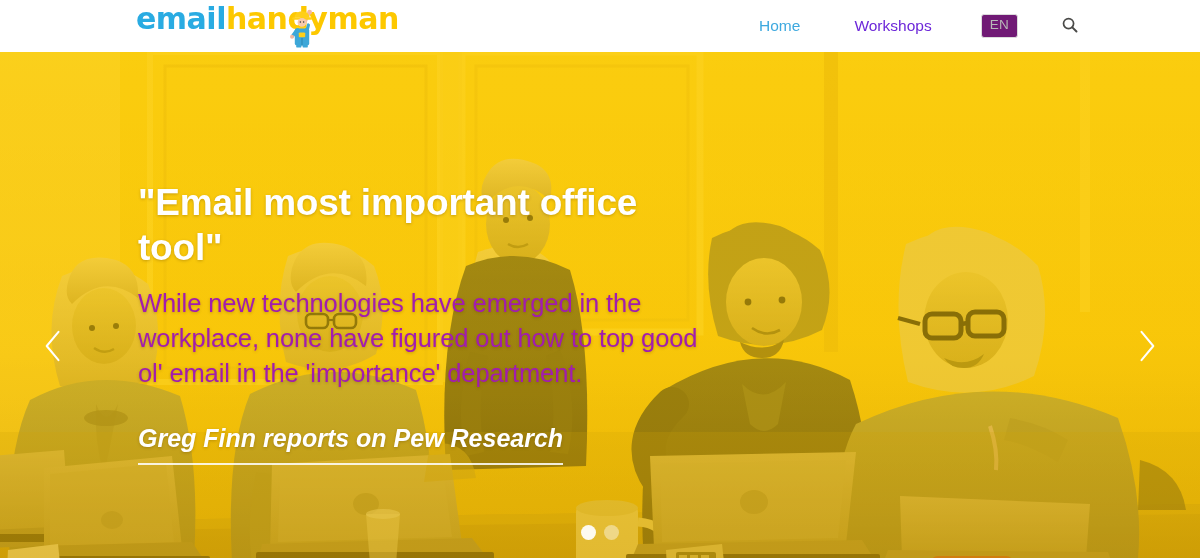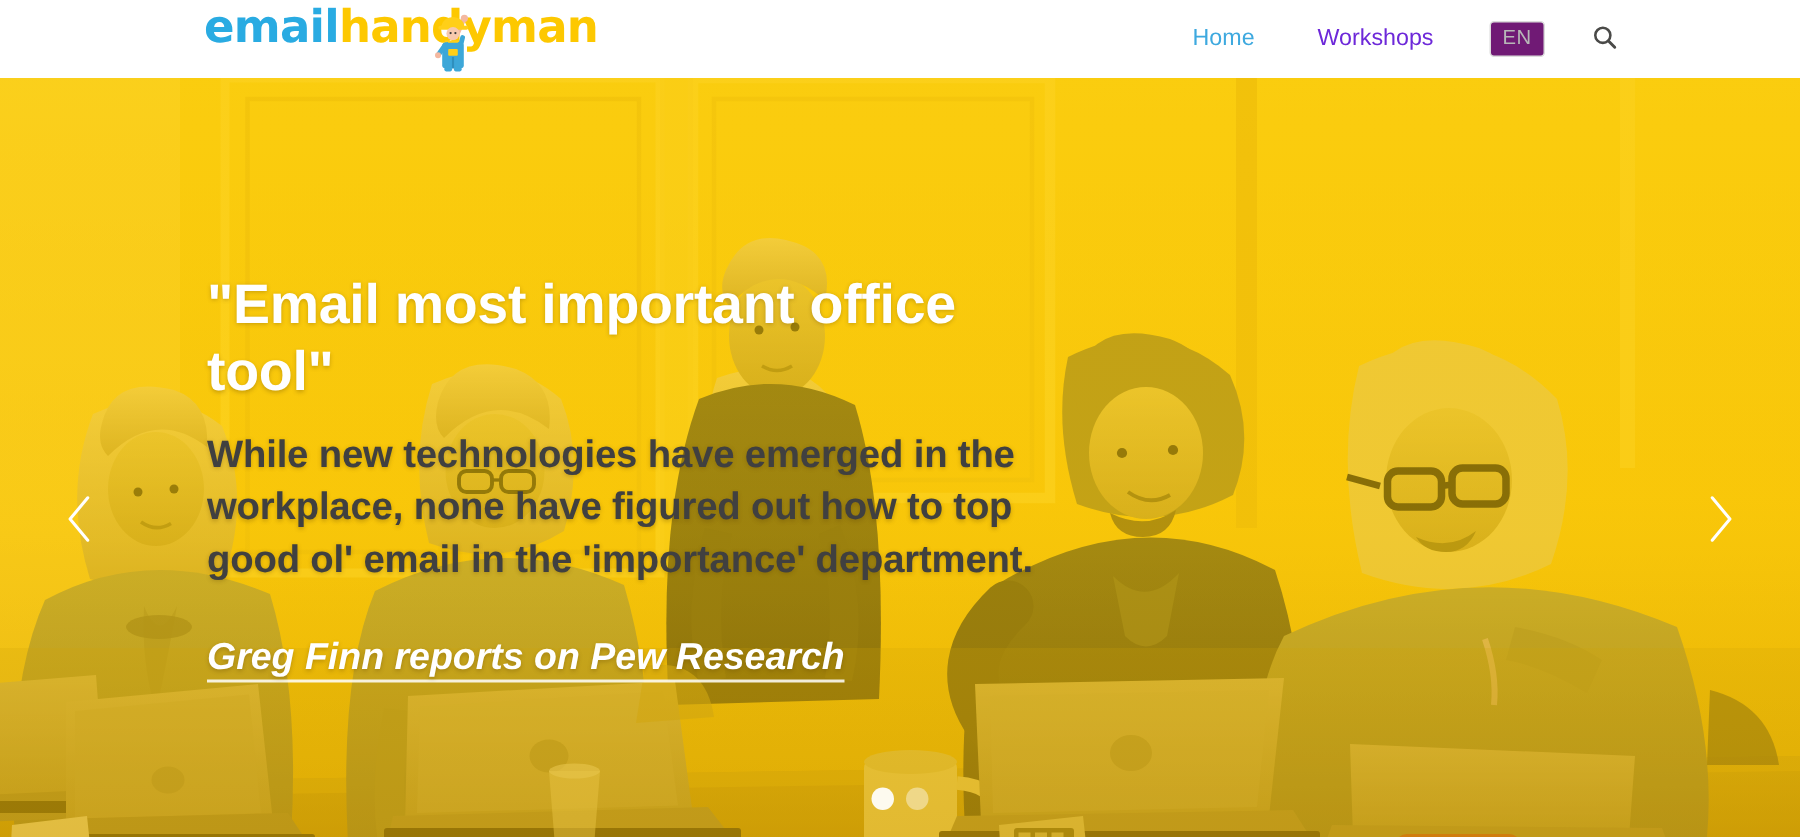--- a/index.html
+++ b/index.html
@@ -55,21 +55,21 @@
     pointer-events: none;
   }
 
   .main-nav {
     position: absolute;
     right: 118px;
     top: 0;
     height: 52px;
     display: flex;
     align-items: center;
-    gap: 4px;
+    gap: 16px;
   }
   .nav-link {
     font-size: 15.5px;
     color: #6d28d9;
     text-decoration: none;
     padding: 0 19px;
     line-height: 52px;
     white-space: nowrap;
     cursor: pointer;
   }
@@ -137,42 +137,42 @@
   .hero-title {
     color: #ffffff;
     font-size: 37px;
     line-height: 45px;
     font-weight: 700;
     letter-spacing: -0.2px;
     text-shadow: 0 1px 3px rgba(90,60,0,0.30);
     margin-bottom: 16px;
   }
   .hero-sub {
-    color: #404040;
+    color: #a21caf;
     font-size: 25.5px;
     line-height: 35px;
-    font-weight: 700;
+    font-weight: 400;
     letter-spacing: -0.1px;
     text-shadow: 0 1px 3px rgba(90,60,0,0.30);
   }
   .hero-link {
     display: inline-block;
     margin-top: 30px;
     color: #ffffff;
     font-size: 25px;
     line-height: 35px;
     font-weight: 700;
     font-style: italic;
     text-decoration: none;
     text-shadow: 0 1px 3px rgba(90,60,0,0.30);
     cursor: pointer;
   }
   .hero-link .ln1 {
     border-bottom: 2px solid rgba(255,255,255,0.85);
-    padding-bottom: 1px;
+    padding-bottom: 11px;
   }
   .hero-link .ln2 { display: block; }
 
   
   .hero-arrow {
     position: absolute;
     top: 272px;
     width: 46px;
     height: 46px;
     display: flex;

